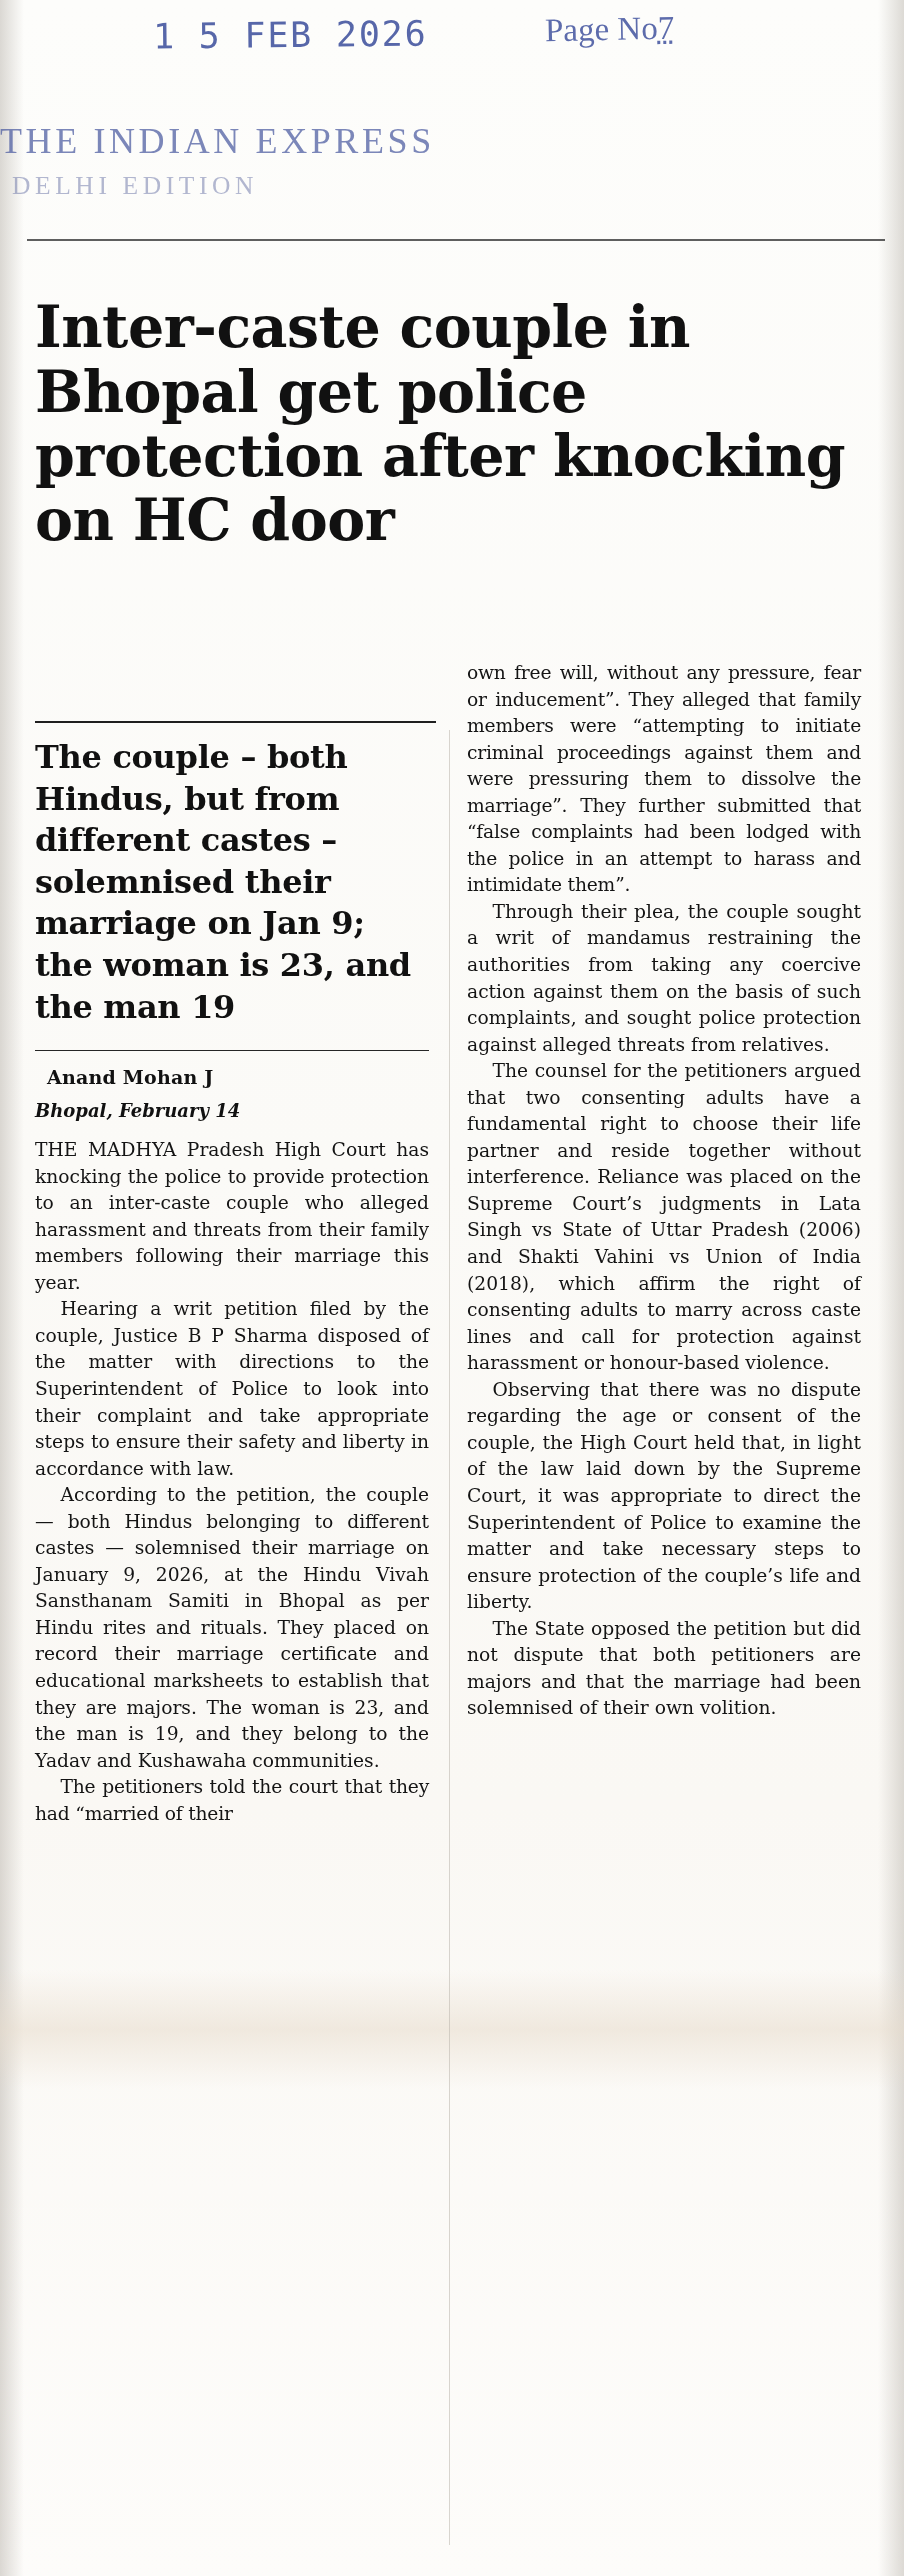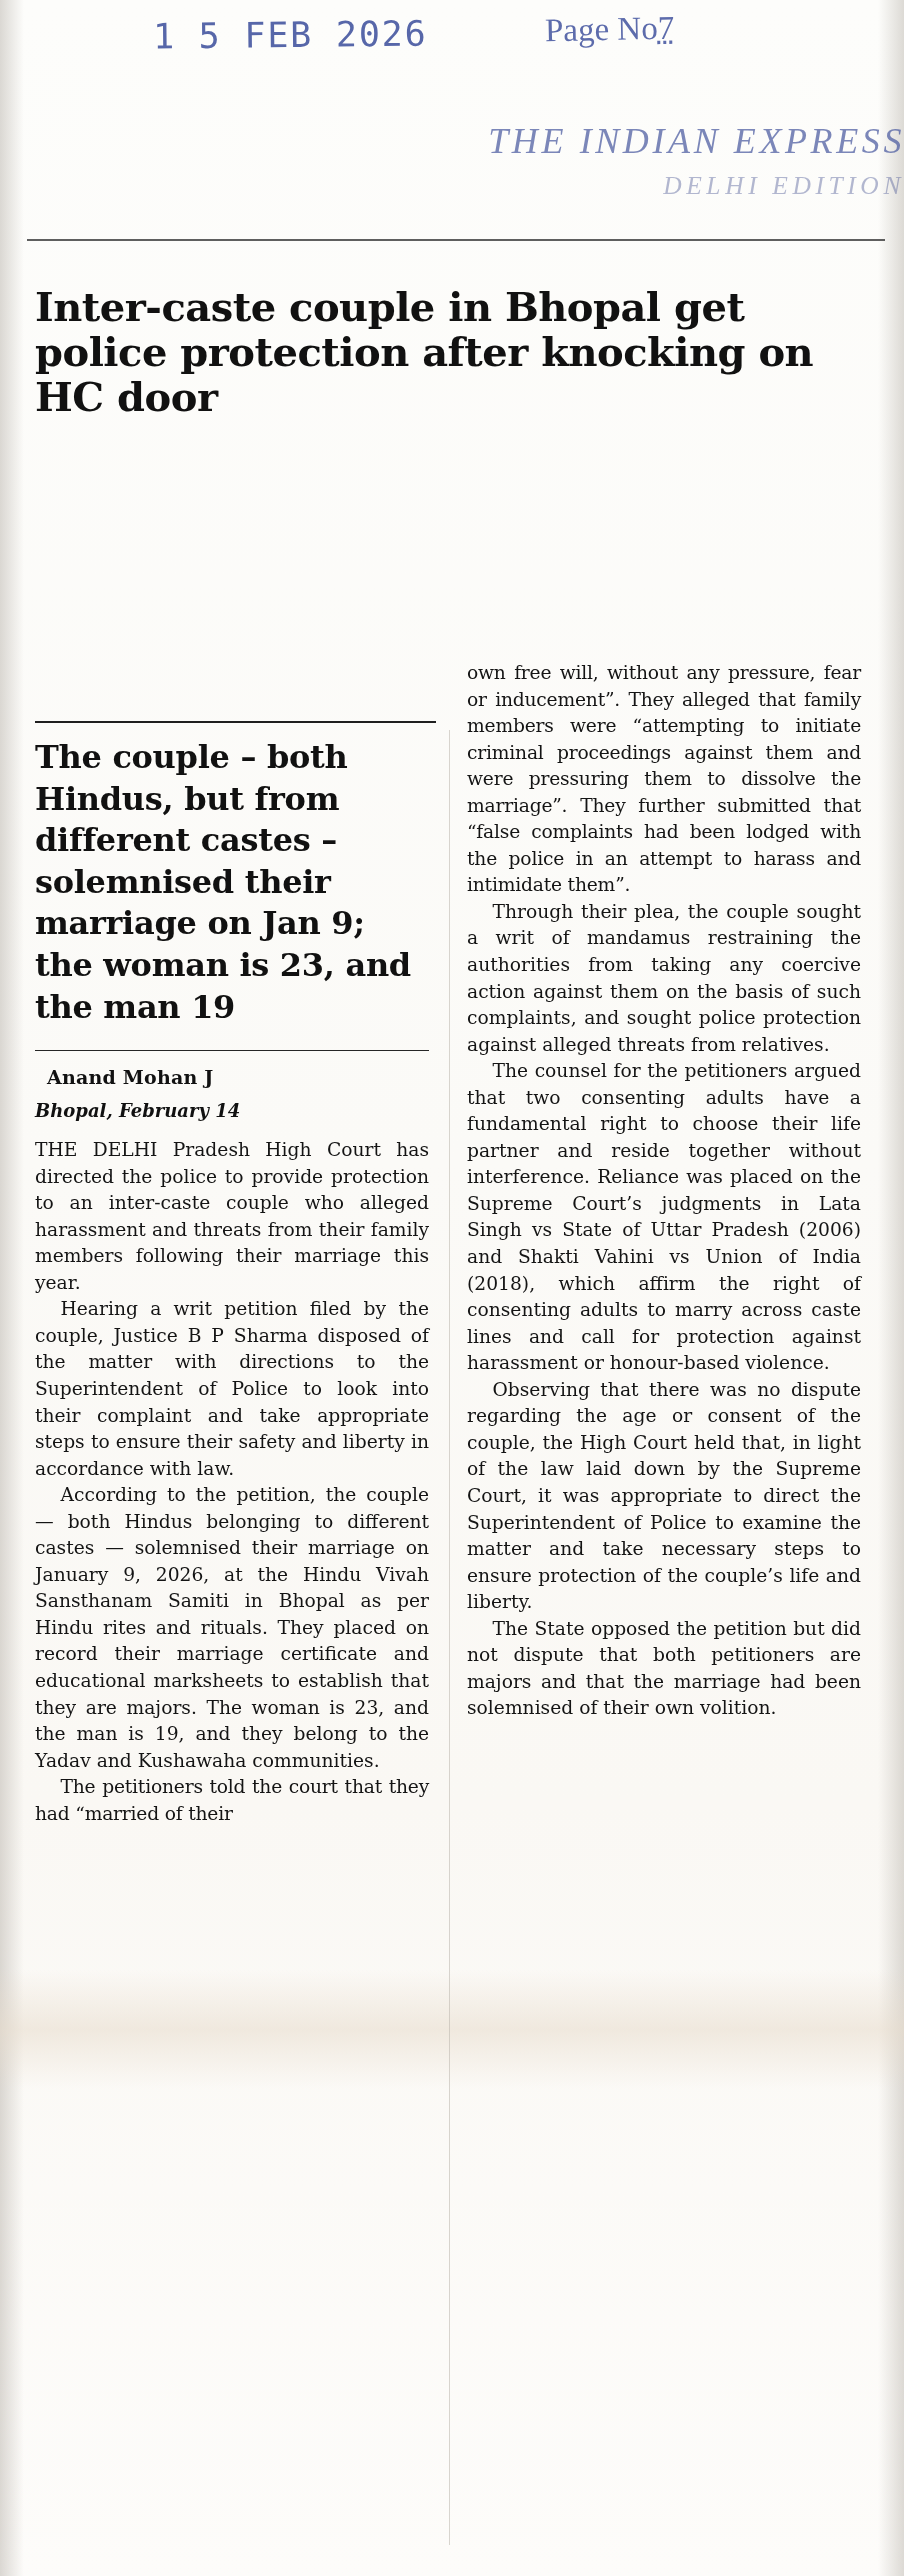--- a/index.html
+++ b/index.html
@@ -76,22 +76,21 @@
   }
   .stamp-pageno .num {
     text-decoration: underline;
     text-decoration-style: dotted;
   }
 
   .masthead {
     position: absolute;
     top: 120px;
     left: 0; right: 0;
-    text-align: right;
-    font-style: italic;
+    text-align: left;
   }
   .masthead .title {
     font-family: "Liberation Serif", serif;
     font-size: 36px;
     letter-spacing: 3.6px;
     color: #4a5aa0;
     opacity: 0.72;
     filter: blur(0.3px);
   }
   .masthead .edition {
@@ -116,21 +115,21 @@
   }
 
   
   .headline {
     position: absolute;
     top: 257px;
     left: 35px;
     right: 36px;
     font-family: "DejaVu Serif", serif;
     font-weight: 700;
-    font-size: 40px;
+    font-size: 57px;
     line-height: 1.13;
     letter-spacing: -0.5px;
     color: #111;
   }
 
   .rule-mid {
     position: absolute;
     top: 721px;
     left: 35px;
     width: 401px;
@@ -251,21 +250,21 @@
   <div class="rule-mid"></div>
 
   <div class="col-divider"></div>
 
   <div class="col-left">
     <p class="standfirst">The couple – both Hindus, but from different castes – solemnised their marriage on Jan 9; the woman is 23, and the man 19</p>
     <div class="rule-byline"></div>
     <p class="byline-name">Anand Mohan J</p>
     <p class="byline-place">Bhopal, February 14</p>
 
-    <p class="body lead">THE DELHI Pradesh High Court has directed the police to provide protection to an inter-caste couple who alleged harassment and threats from their family members following their marriage this year.</p>
+    <p class="body lead">THE MADHYA Pradesh High Court has knocking the police to provide protection to an inter-caste couple who alleged harassment and threats from their family members following their marriage this year.</p>
     <p class="body">Hearing a writ petition filed by the couple, Justice B P Sharma disposed of the matter with directions to the Superintendent of Police to look into their complaint and take appropriate steps to ensure their safety and liberty in accordance with law.</p>
     <p class="body">According to the petition, the couple — both Hindus belonging to different castes — solemnised their marriage on January 9, 2026, at the Hindu Vivah Sansthanam Samiti in Bhopal as per Hindu rites and rituals. They placed on record their marriage certificate and educational marksheets to establish that they are majors. The woman is 23, and the man is 19, and they belong to the Yadav and Kushawaha communities.</p>
     <p class="body tight">The petitioners told the court that they had “married of their</p>
   </div>
 
   <div class="col-right">
     <p class="body first tight">own free will, without any pressure, fear or inducement”. They alleged that family members were “attempting to initiate criminal proceedings against them and were pressuring them to dissolve the marriage”. They further submitted that “false complaints had been lodged with the police in an attempt to harass and intimidate them”.</p>
     <p class="body">Through their plea, the couple sought a writ of mandamus restraining the authorities from taking any coercive action against them on the basis of such complaints, and sought police protection against alleged threats from relatives.</p>
     <p class="body">The counsel for the petitioners argued that two consenting adults have a fundamental right to choose their life partner and reside together without interference. Reliance was placed on the Supreme Court’s judgments in Lata Singh vs State of Uttar Pradesh (2006) and Shakti Vahini vs Union of India (2018), which affirm the right of consenting adults to marry across caste lines and call for protection against harassment or honour-based violence.</p>
     <p class="body">Observing that there was no dispute regarding the age or consent of the couple, the High Court held that, in light of the law laid down by the Supreme Court, it was appropriate to direct the Superintendent of Police to examine the matter and take necessary steps to ensure protection of the couple’s life and liberty.</p>

